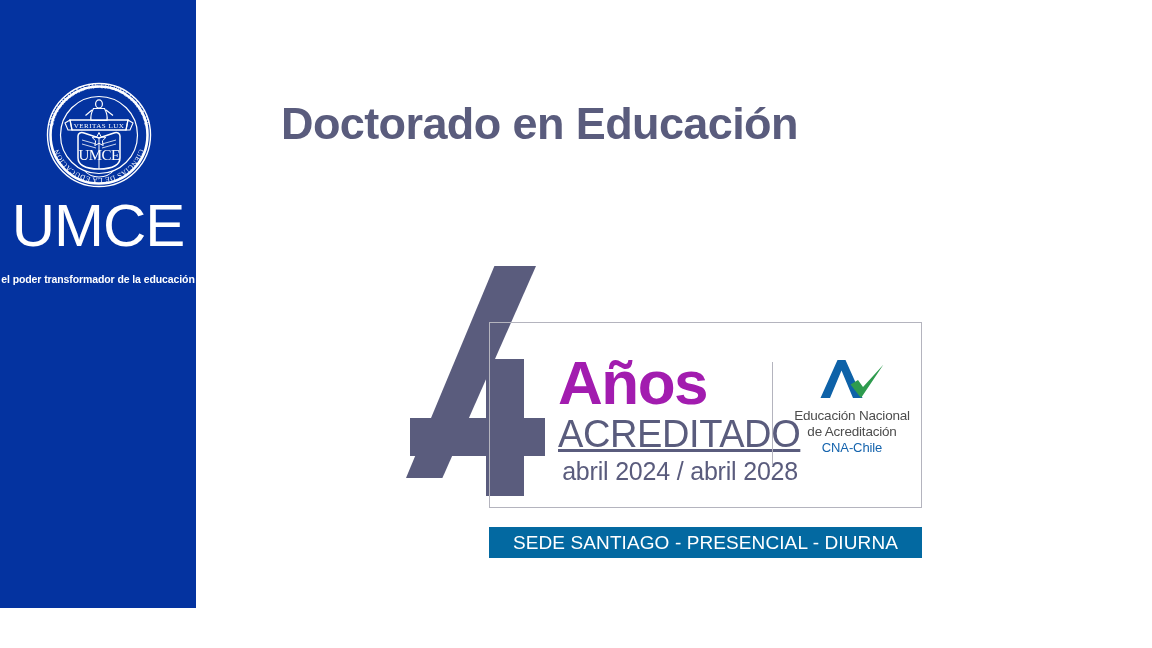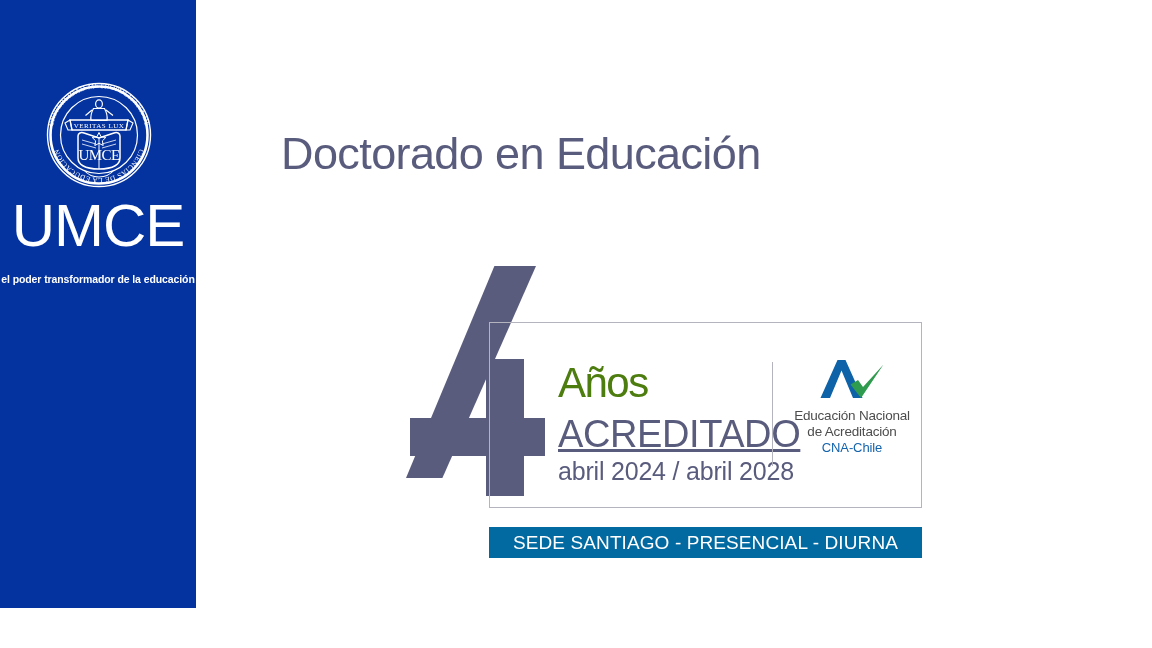--- a/index.html
+++ b/index.html
@@ -59,25 +59,25 @@
     font-weight: bold;
     margin-top: 16px;
     letter-spacing: -0.1px;
     white-space: nowrap;
   }
 
   
   #page-title {
     position: absolute;
     left: 281px;
-    top: 126px;
+    top: 96px;
     color: #5A5C7D;
     font-size: 45px;
     line-height: 56px;
-    font-weight: normal;
+    font-weight: bold;
     letter-spacing: -0.6px;
     white-space: nowrap;
     font-family: "Liberation Sans", sans-serif;
   }
 
   
   #badge {
     position: absolute;
     left: 410px;
     top: 266px;
@@ -131,43 +131,44 @@
   }
 
   #badge-text {
     position: absolute;
     left: 148px;
     top: 86px;
     width: 240px;
   }
   #badge-text .anos {
     display: block;
-    color: #4d7c0f;
-    font-size: 42px;
+    color: #a21caf;
+    font-size: 62px;
     line-height: 62px;
-    font-weight: normal;
+    font-weight: bold;
     letter-spacing: -1.5px;
   }
   #badge-text .acreditado {
     display: block;
     color: #5A5C7D;
     font-size: 38px;
     line-height: 40px;
     font-weight: 400;
     letter-spacing: -0.4px;
     text-decoration: underline;
   }
   #badge-text .dates {
     display: block;
     color: #5A5C7D;
     font-size: 25px;
     line-height: 34px;
     font-weight: 400;
     letter-spacing: -0.2px;
     white-space: nowrap;
+    text-align: right;
   }
 
   
   #badge-divider {
     position: absolute;
     left: 362px;
     top: 96px;
     width: 1.3px;
     height: 104px;
     background: #B4B4BE;

